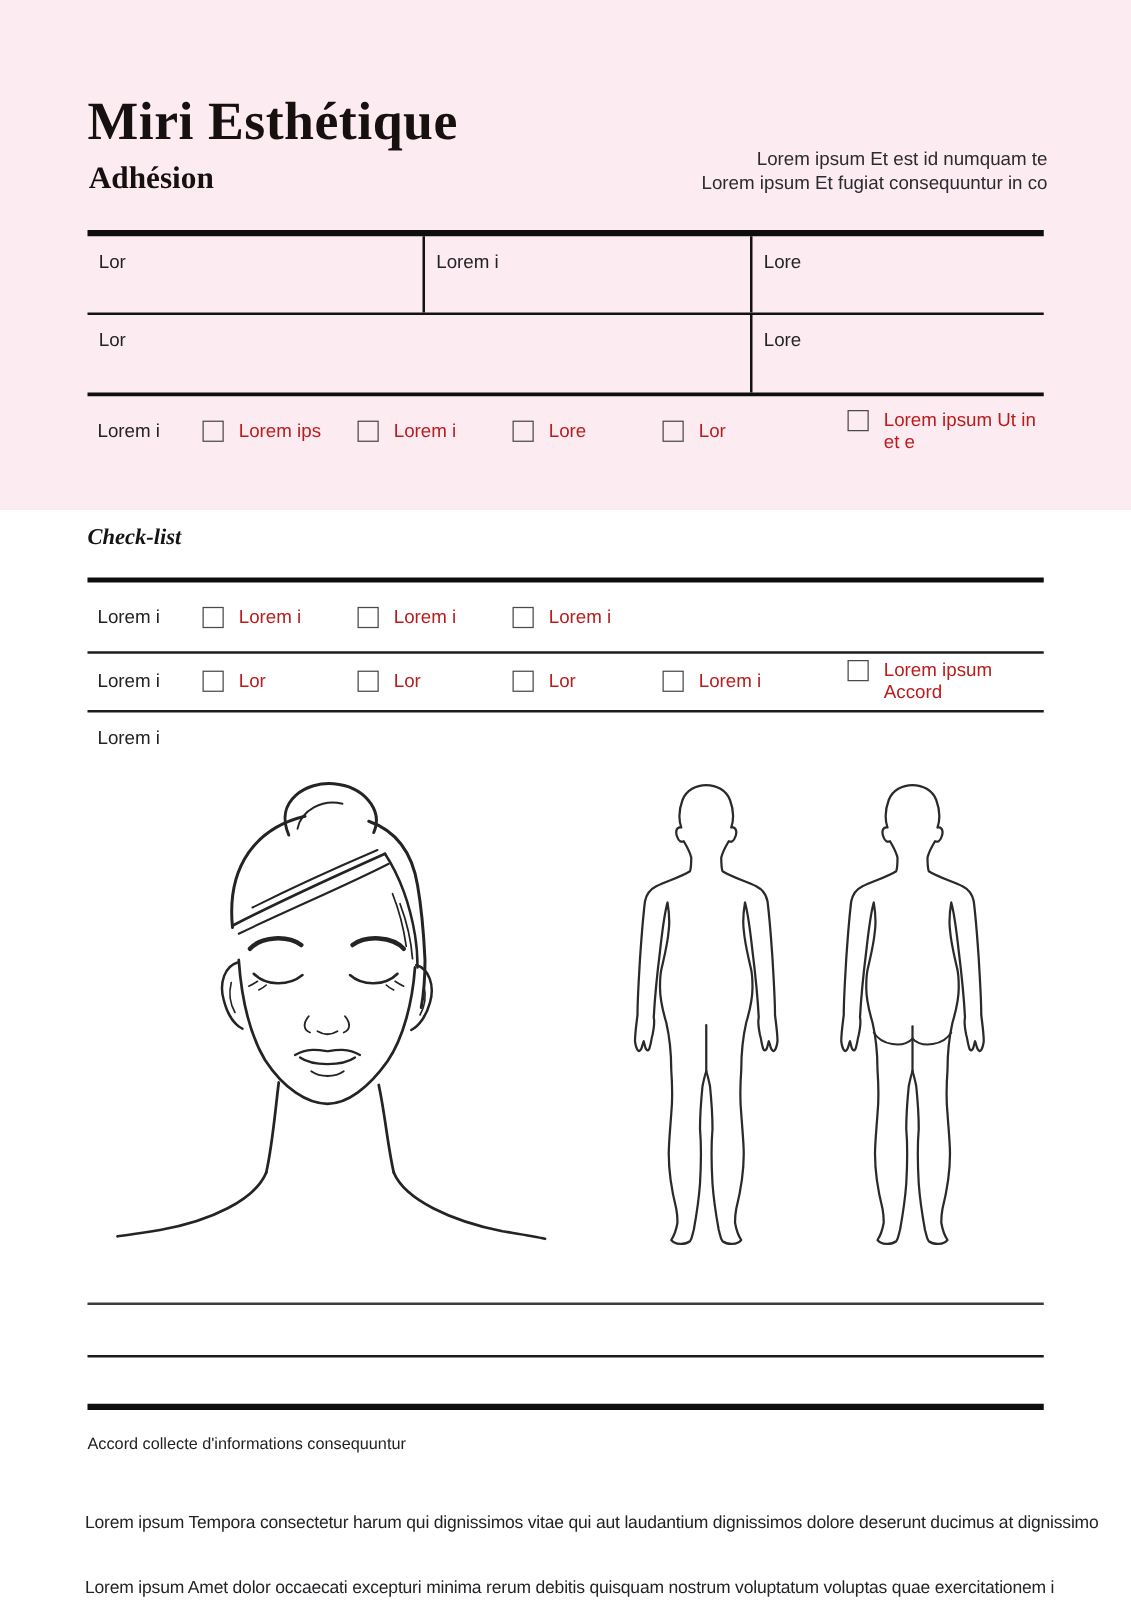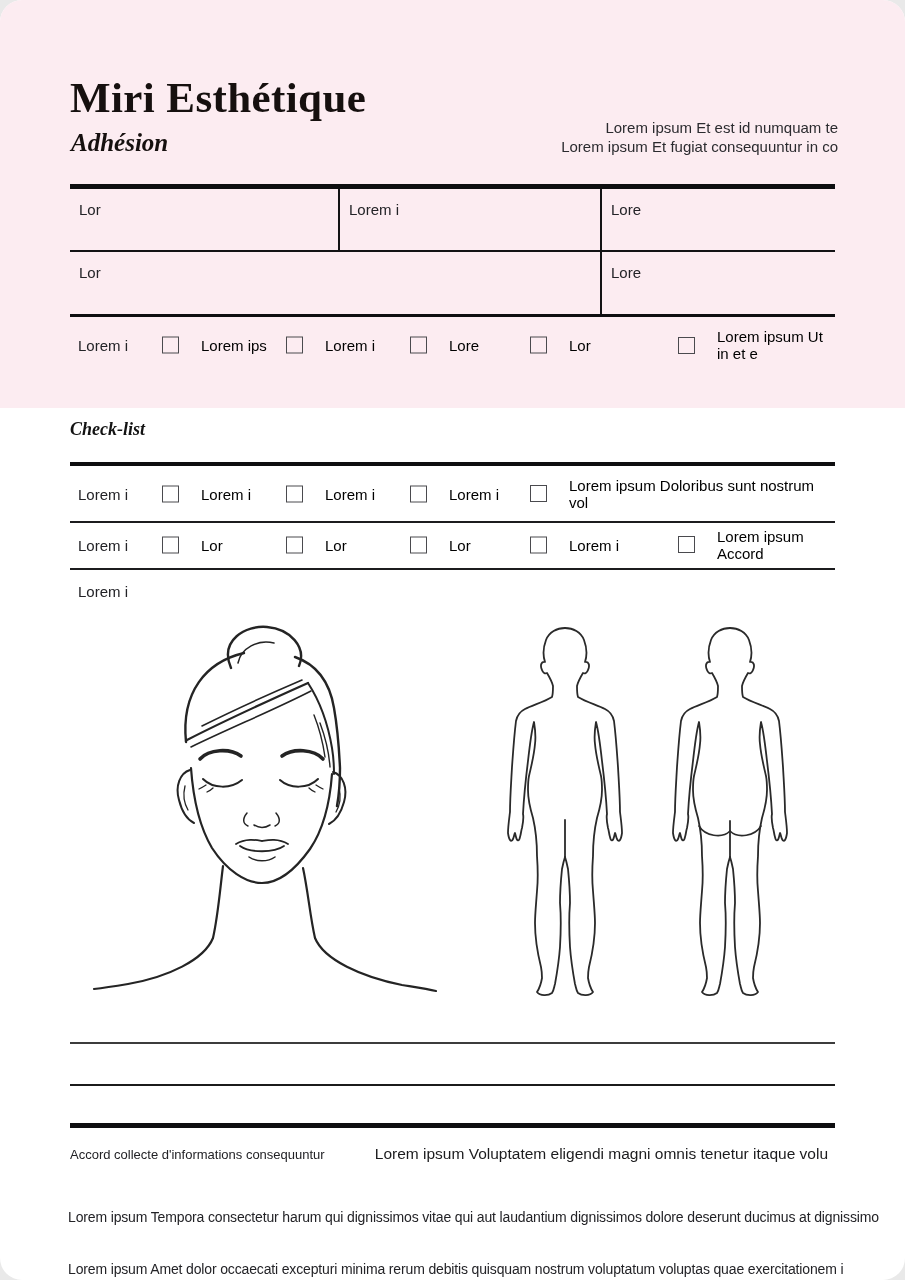--- a/index.html
+++ b/index.html
@@ -1,31 +1,31 @@
 <!DOCTYPE html>
 <html><head>
 <meta charset="utf-8">
 <style>
   html,body { margin:0; padding:0; background:#e9e9e9; }
   .page {
     position:relative; width:905px; height:1280px; background:#ffffff;
     font-family:"Liberation Sans","DejaVu Sans",sans-serif; color:#1d1d1f;
-    overflow:hidden; margin:0 auto;border-radius:22px;
+    overflow:hidden; margin:0 auto;
   }
   .pink-band { position:absolute; left:0; top:0; width:905px; height:408px; background:#fcecf1; }
 
   
   .title {
     position:absolute; left:70px; top:74px; margin:0;
     font-family:"Liberation Serif","DejaVu Serif",serif; font-size:43px; font-weight:700;
     color:#16100f; letter-spacing:.4px; line-height:1.1;
   }
   .subtitle {
     position:absolute; left:71px; top:129px;
-    font-family:"Liberation Serif","DejaVu Serif",serif; font-style:italic; font-weight:700;
+    font-family:"Liberation Serif","DejaVu Serif",serif; font-weight:700;
     font-size:25px; color:#16100f;
   }
   .header-note {
     position:absolute; right:67px; top:118px; text-align:right;
     font-size:15px; line-height:19px; color:#2b2b2f;
   }
 
   
   .info-table {
     position:absolute; left:70px; top:184px; width:765px;
@@ -37,21 +37,21 @@
   .td { box-sizing:border-box; padding:12px 0 0 9px; font-size:15px; color:#232327; }
   .tr1 .c1 { width:268px; }
   .tr1 .c2 { width:262px; border-left:2px solid #131315; }
   .tr1 .c3 { flex:1; border-left:2px solid #131315; }
   .tr2 .c1 { width:530px; }
   .tr2 .c2 { flex:1; border-left:2px solid #131315; }
 
   
   .cb-row { position:absolute; left:70px; width:765px; }
   .row-label { position:absolute; left:8px; top:50%; transform:translateY(-50%); font-size:15px; color:#232327; }
-  .cb { position:absolute; top:50%; transform:translateY(-50%); display:flex; align-items:center; gap:22px; font-size:15px; color:#000000; }
+  .cb { position:absolute; top:50%; transform:translateY(-50%); display:flex; align-items:flex-start; gap:12px; font-size:15px; color:#b91c1c; }
   .box { width:15px; height:15px; border:1.6px solid #4a4a4e; background:transparent; flex:0 0 auto; }
   .p1 { left:92px; } .p2 { left:216px; } .p3 { left:340px; } .p4 { left:460px; } .p5 { left:580px;margin-left:28px; }
   .consent-row { top:330px; height:30px; }
 
   
   .checklist-heading {
     position:absolute; left:70px; top:419px;
     font-family:"Liberation Serif","DejaVu Serif",serif; font-style:italic; font-weight:700;
     font-size:18px; color:#131313;
   }
@@ -134,24 +134,20 @@
         <span class="box"></span>
         <span>Lorem i</span>
       </span>
     <span class="cb p2">
         <span class="box"></span>
         <span>Lorem i</span>
       </span>
     <span class="cb p3">
         <span class="box"></span>
         <span>Lorem i</span>
-      </span>
-    <span class="cb p4">
-        <span class="box"></span>
-        <span>Lorem ipsum Doloribus sunt nostrum vol</span>
       </span>
   </div>
 
   <div class="cb-row cl-row2">
     <span class="row-label">Lorem i</span>
     <span class="cb p1">
         <span class="box"></span>
         <span>Lor</span>
       </span>
     <span class="cb p2">
@@ -224,18 +220,17 @@
     <path stroke-width="1.6" d="M44,211 C50,221 67,224 75,216"></path>
     <path stroke-width="1.6" d="M75,216 C83,224 100,221 106,211"></path>
     <path d="M75,206 L75,242"></path>
   </svg>
 
   <div class="rule sig1"></div>
   <div class="rule sig2"></div>
   <div class="rule rule-bottom"></div>
 
   <div class="consent-title">Accord collecte d'informations consequuntur</div>
-  <div class="consent-value">Lorem ipsum Voluptatem eligendi magni omnis tenetur itaque volu</div>
   <div class="legal">
     <div>Lorem ipsum Tempora consectetur harum qui dignissimos vitae qui aut laudantium dignissimos dolore deserunt ducimus at dignissimo</div>
     <div>Lorem ipsum Amet dolor occaecati excepturi minima rerum debitis quisquam nostrum voluptatum voluptas quae exercitationem i</div>
   </div>
 </div>
 
 </body></html>

